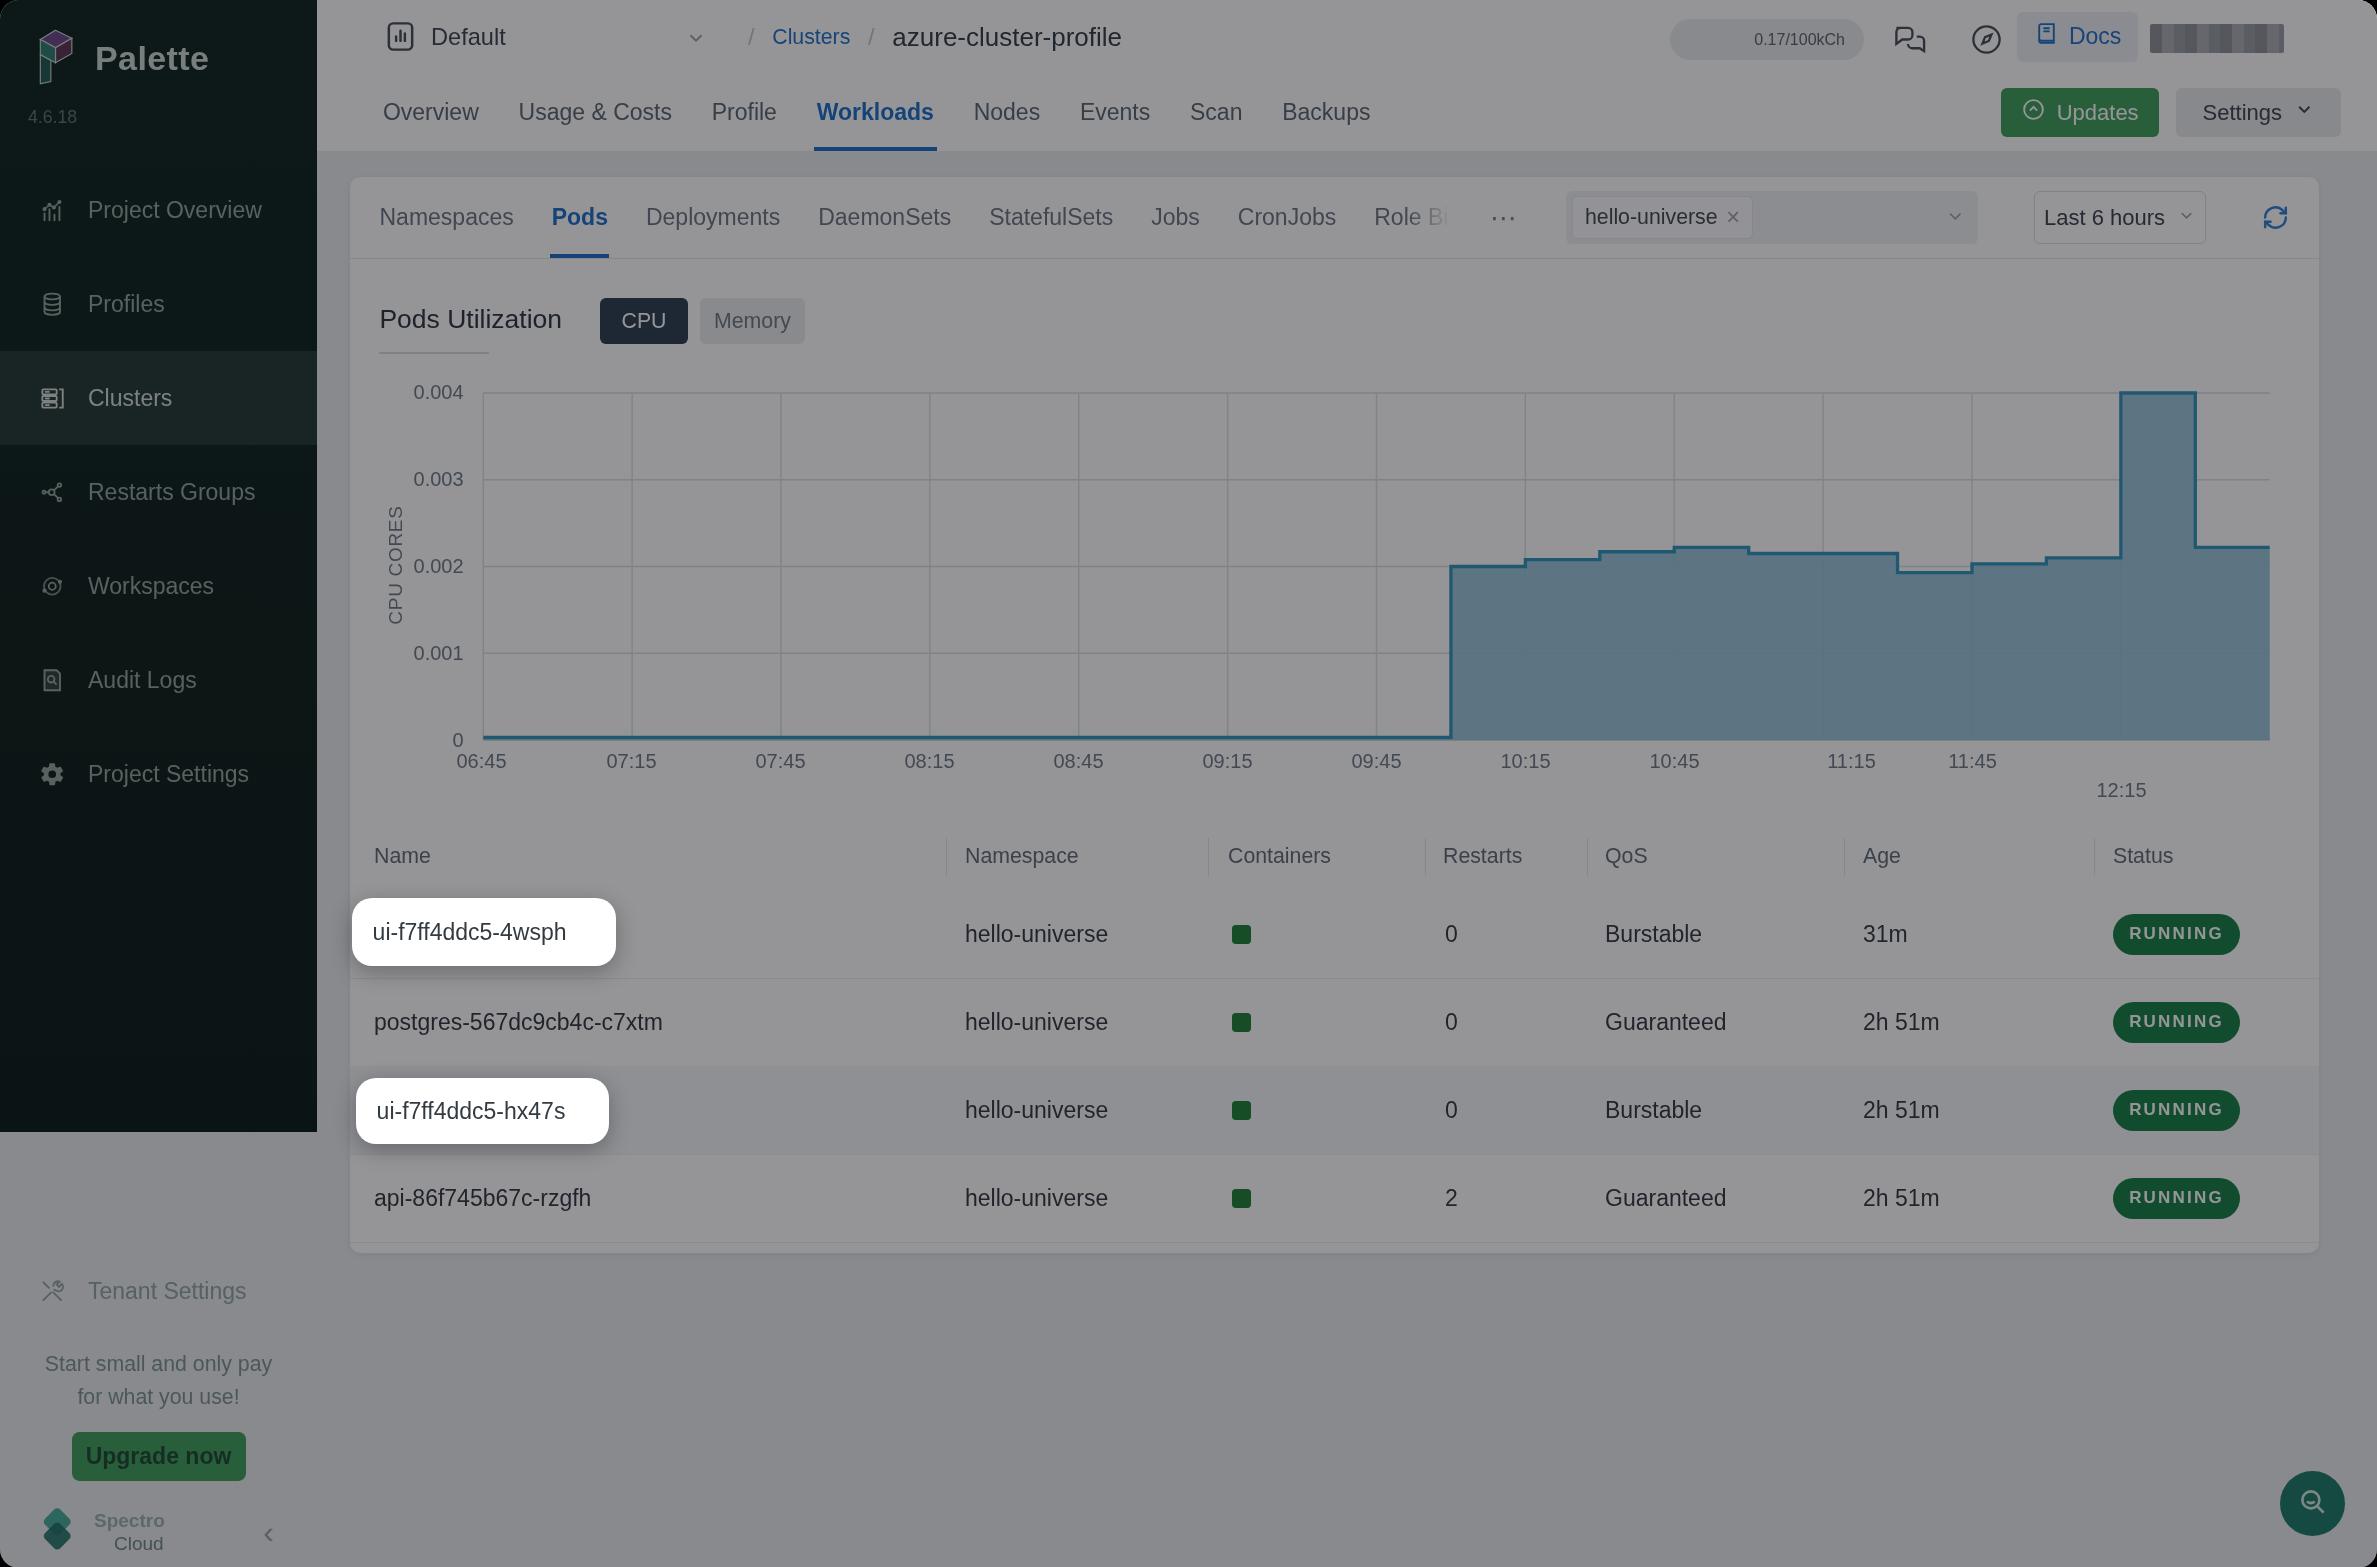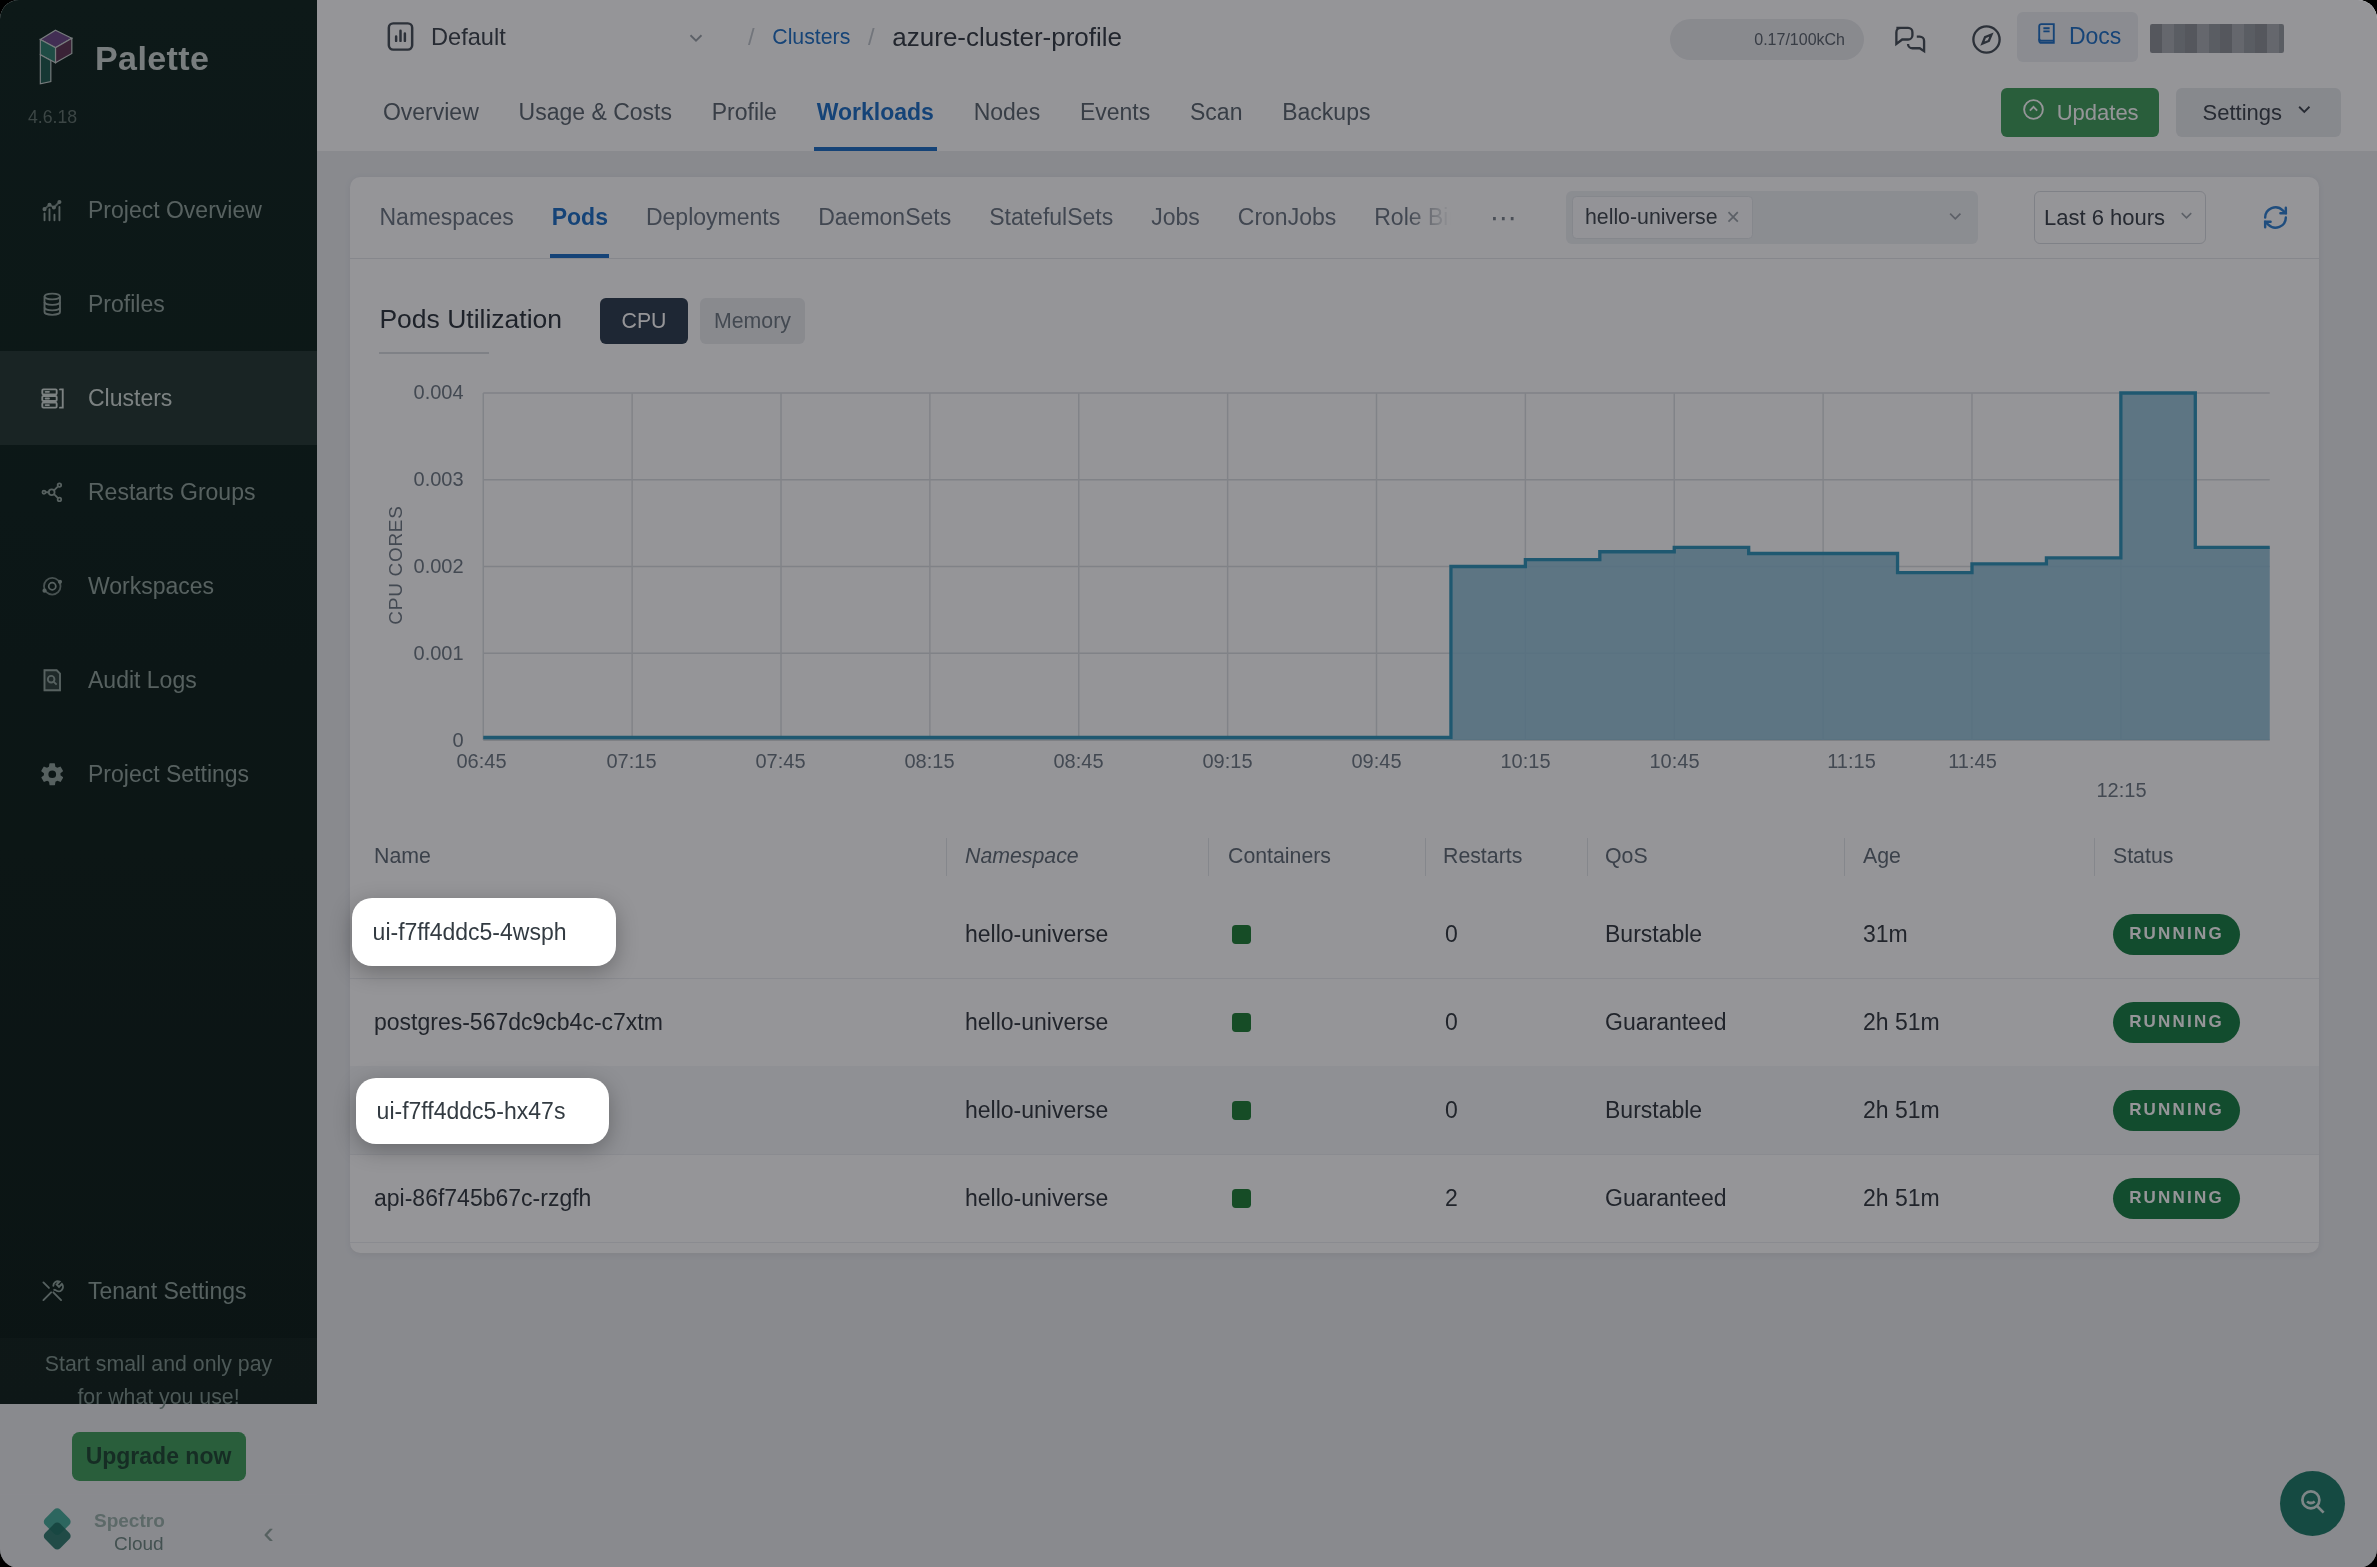--- a/index.html
+++ b/index.html
@@ -1,20 +1,20 @@
 <!DOCTYPE html>
 <html style="font-size:11.8px"><head>
 <meta charset="utf-8">
 <style>
   html,body{margin:0;padding:0;background:#000;}
   .stage{position:relative;width:2377px;height:1568px;background:#000;font-family:"Liberation Sans","DejaVu Sans",sans-serif;}
   .app{position:absolute;inset:0;border-radius:19px;overflow:hidden;background:#e9ebee;}
 
   
-  .sidebar{position:absolute;left:0;top:0;width:317px;height:1404px;background:linear-gradient(180deg,#0d221c 0%,#0b1d17 60%,#0a1a15 100%);}
+  .sidebar{position:absolute;left:0;top:0;width:317px;height:1132px;background:linear-gradient(180deg,#0d221c 0%,#0b1d17 60%,#0a1a15 100%);}
   .logo-row{position:absolute;left:32px;top:29.4px;display:flex;align-items:center;gap:16px;}
   .logo-text{font-size:34px;font-weight:600;color:#ccd5d1;letter-spacing:0.4px;}
   .version{position:absolute;left:28px;top:107px;font-size:17.7px;color:#60726b;}
   .nav{position:absolute;left:0;top:163px;width:317px;}
   .nav-item{height:94px;display:flex;align-items:center;padding-left:38px;gap:22px;cursor:pointer;color:#91a39c;}
   .nav-item .nav-label{font-size:23px;}
   .nav-item.active{background:#223630;color:#d3ddd8;}
   .nav-ico{width:28px;height:28px;display:flex;align-items:center;justify-content:center;}
   .nav-ico svg{width:26.5px;height:26.5px;}
   .tenant{position:absolute;left:0;top:1251px;width:317px;height:81px;display:flex;align-items:center;padding-left:38px;gap:22px;color:#8fa29b;cursor:pointer;}
@@ -377,21 +377,21 @@
           <div style="left: 843px;">09:45</div>
           <div style="left: 992px;">10:15</div>
           <div style="left: 1141px;">10:45</div>
           <div style="left: 1318px;">11:15</div>
           <div style="left: 1439px;">11:45</div>
           <div style="left: 1588px; margin-top: 29px;">12:15</div>
         </div>
 
       <div class="thead" id="thead">
           <span style="left: 24px;">Name</span>
-          <span style="left: 615px; font-style: italic;">Namespace</span>
+          <span style="left: 615px;">Namespace</span>
           <span style="left: 878px;">Containers</span>
           <span style="left: 1093px;">Restarts</span>
           <span style="left: 1255px;">QoS</span>
           <span style="left: 1513px;">Age</span>
           <span style="left: 1763px;">Status</span>
           <div class="tsep" style="left: 596px;"></div>
           <div class="tsep" style="left: 858px;"></div>
           <div class="tsep" style="left: 1075px;"></div>
           <div class="tsep" style="left: 1237px;"></div>
           <div class="tsep" style="left: 1494px;"></div>

